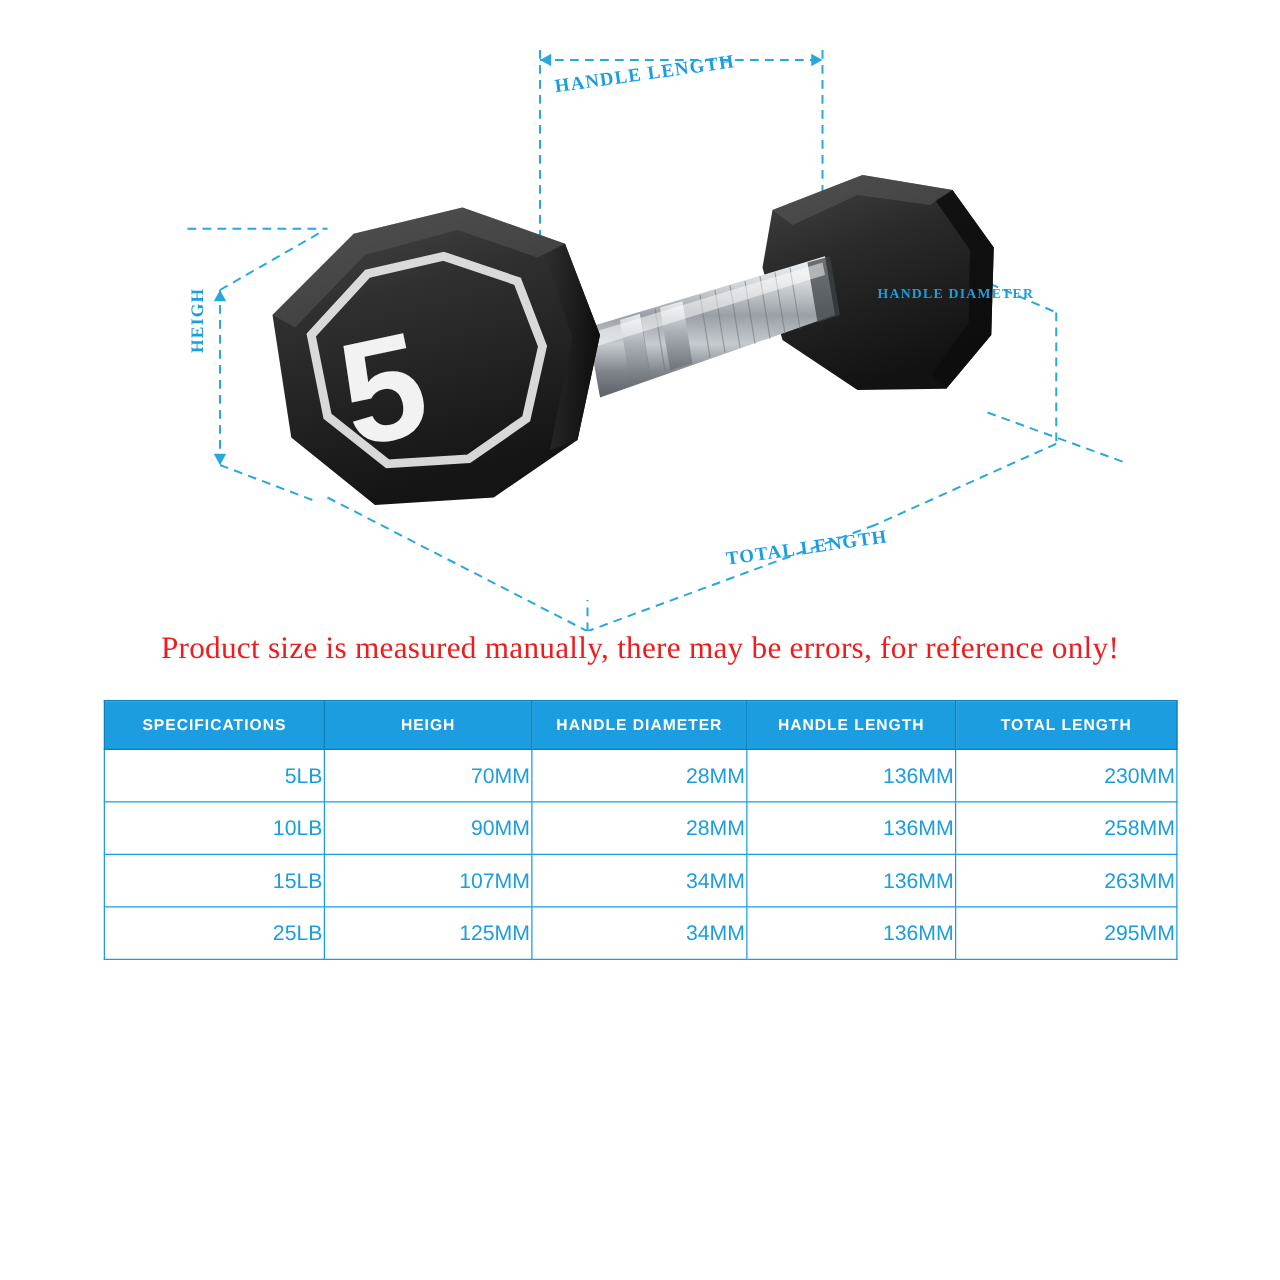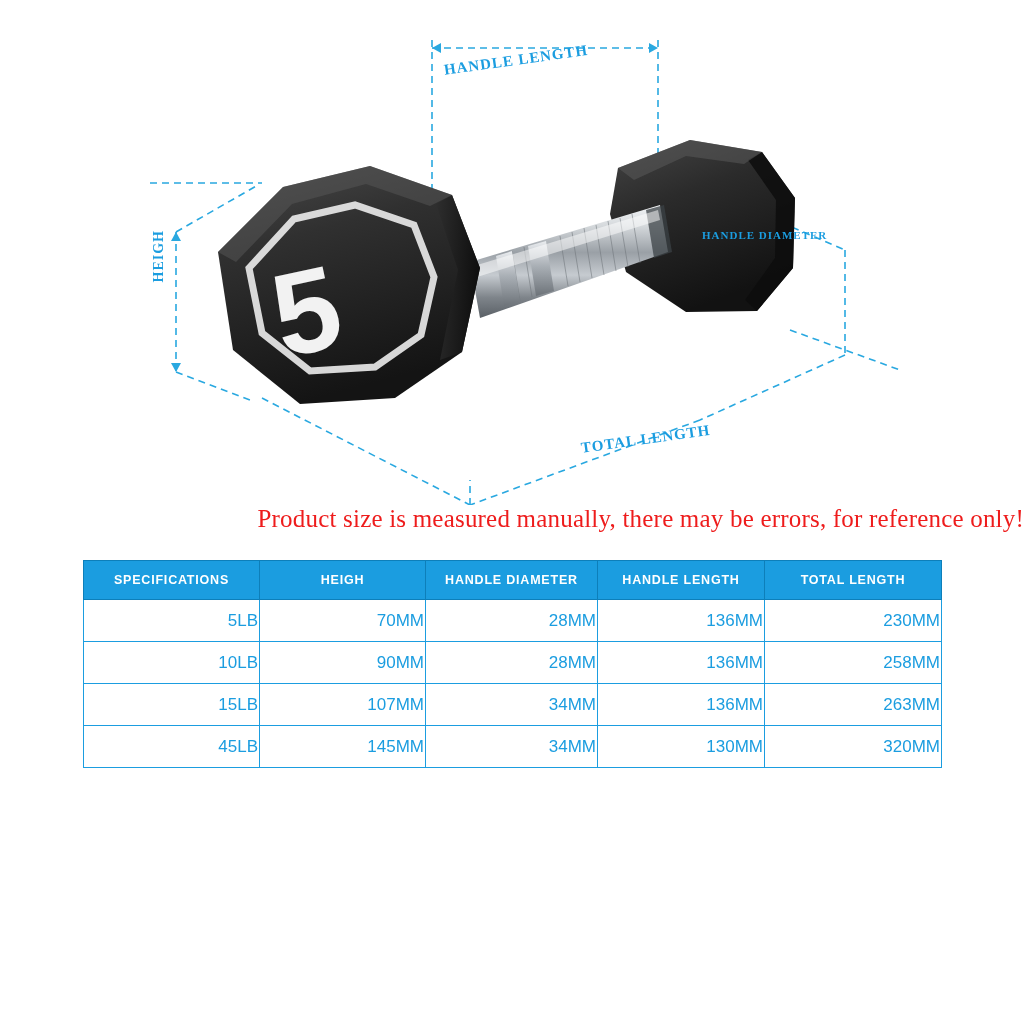--- a/index.html
+++ b/index.html
@@ -63,21 +63,21 @@
     writing-mode: vertical-rl;
     transform: rotate(180deg);
   }
 
   
   #notice {
     position: absolute;
     left: 0;
     top: 505px;
     width: 1024px;
-    text-align: right;
+    text-align: center;
     color: #ee1c1c;
     font-family: "Liberation Serif", serif;
     font-size: 25px;
     letter-spacing: 0.2px;
   }
 
   
   #spec-table-wrap {
     position: absolute;
     left: 83px;
@@ -271,21 +271,21 @@
           <td>258MM</td>
         </tr>
         <tr>
           <td>15LB</td>
           <td>107MM</td>
           <td>34MM</td>
           <td>136MM</td>
           <td>263MM</td>
         </tr>
         <tr>
-          <td>45LB</td>
-          <td>145MM</td>
+          <td>25LB</td>
+          <td>125MM</td>
           <td>34MM</td>
-          <td>130MM</td>
-          <td>320MM</td>
+          <td>136MM</td>
+          <td>295MM</td>
         </tr>
       </tbody>
   </table>
 </div>
 
 </body></html>

